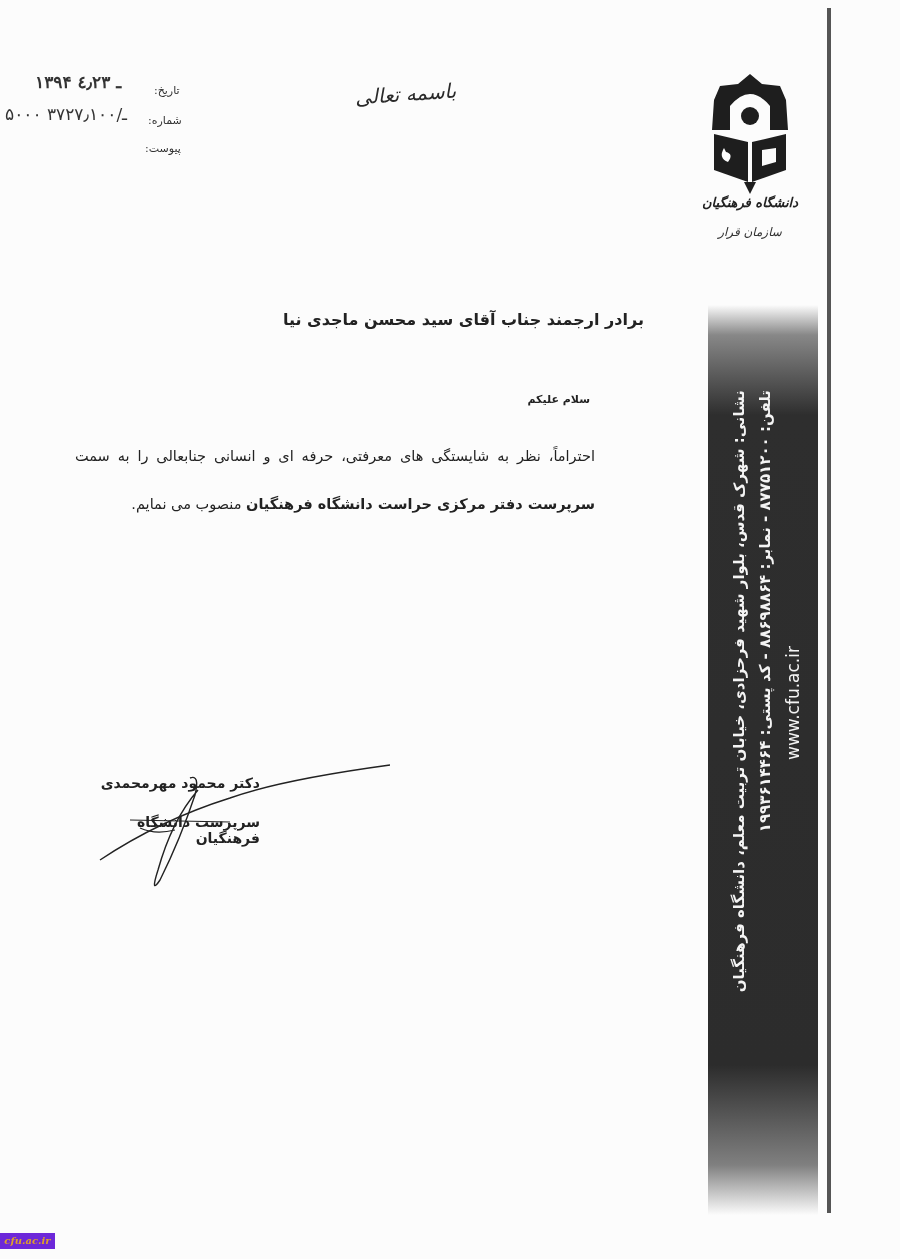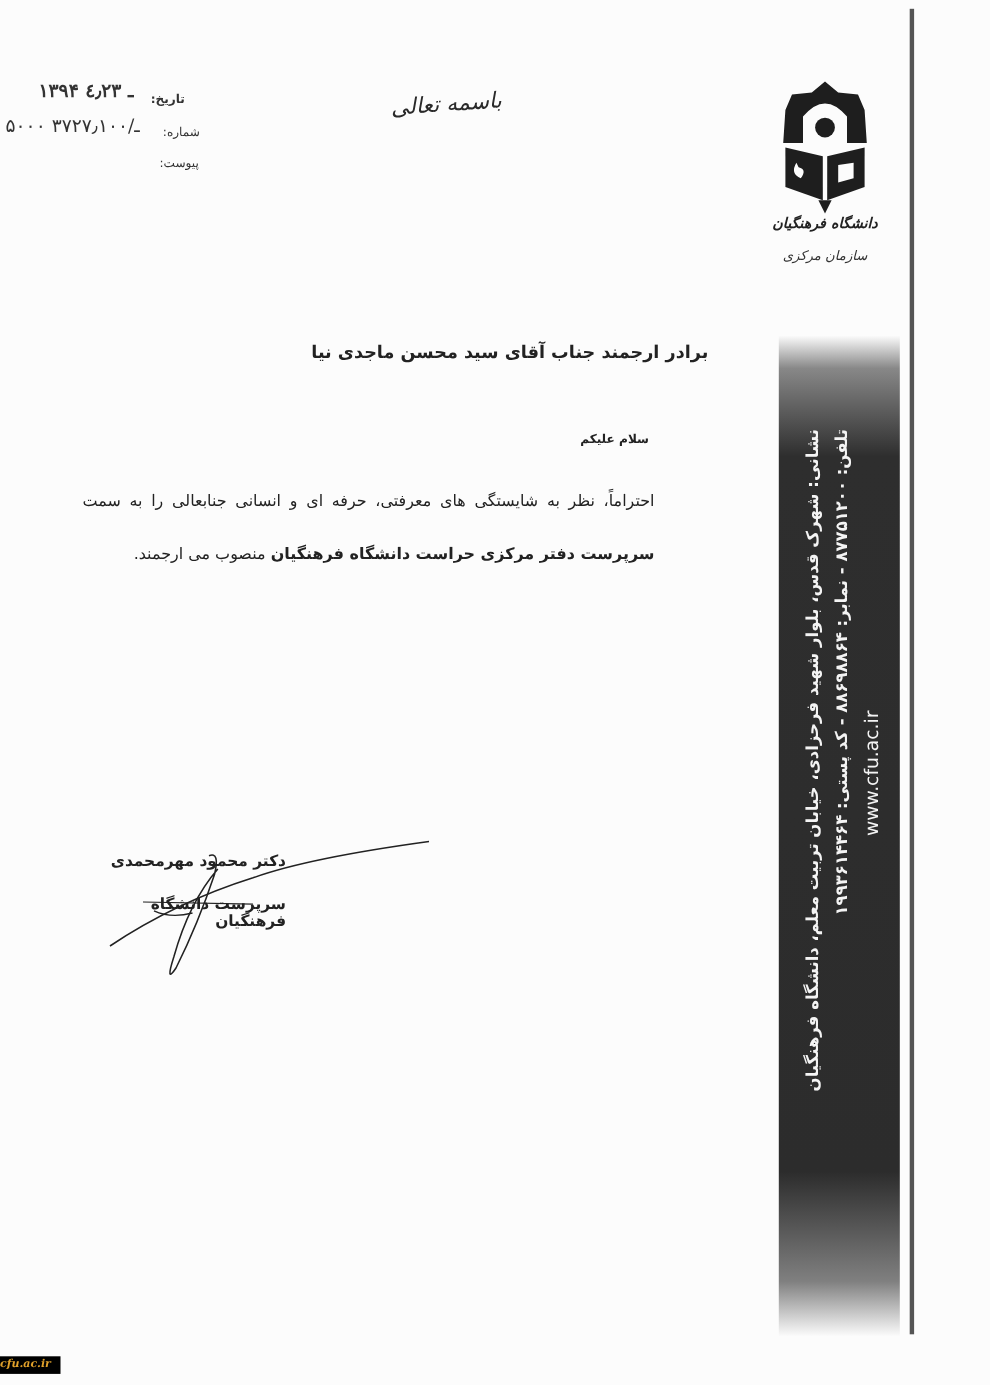--- a/index.html
+++ b/index.html
@@ -83,67 +83,67 @@
     direction: rtl; font-weight: bold; font-size: 14px; color: #222;
   }
   .sig-title {
     position: absolute; left: 95px; top: 814px; width: 165px; text-align: right;
     direction: rtl; font-weight: bold; font-size: 14px; color: #222;
   }
   .sig-svg { position: absolute; left: 80px; top: 750px; }
 
   .watermark {
     position: absolute; left: 0; top: 1233px; width: 55px; height: 16px;
-    background: #000000; color: #e0a02a;
+    background: #6d28d9; color: #e0a02a;
     font-family: "DejaVu Serif", serif; font-style: italic; font-weight: bold;
-    font-size: 10px; line-height: 16px; 
+    font-size: 10px; line-height: 16px; text-align: center;
   }
 </style>
 </head>
 <body>
 
 <div class="page">
 
   <div class="meta">
-    <span class="meta-row meta-label" style="left:137px;top:12px;font-weight:bold;">تاریخ:</span>
+    <span class="meta-row meta-label" style="left:154px;top:12px;">تاریخ:</span>
     <span class="meta-hand" style="left:35px;top:0px;font-weight:bold;">۱۳۹۴ ـ ٤٫۲۳</span>
     <span class="meta-row meta-label" style="left:148px;top:42px;">شماره:</span>
     <span class="meta-hand" style="left:5px;top:32px;">۵۰۰۰ ـ/۳۷۲۷٫۱۰۰</span>
     <span class="meta-row meta-label" style="left:145px;top:70px;">پیوست:</span>
   </div>
 
   <div class="bismillah">باسمه تعالی</div>
 
   <div class="logo">
     <svg width="100" height="125" viewBox="0 0 100 125">
       <path d="M50 4 L62 14 L80 16 L86 30 L88 60 L70 60 L70 36 Q60 24 50 24 Q40 24 30 36 L30 60 L12 60 L14 30 L20 16 L38 14 Z" fill="#1e1e1e"></path>
       <circle cx="50" cy="46" r="9" fill="#1e1e1e"></circle>
       <path d="M14 64 L48 72 L48 112 L14 100 Z" fill="#1e1e1e"></path>
       <path d="M86 64 L52 72 L52 112 L86 100 Z" fill="#1e1e1e"></path>
       <path d="M24 78 Q18 88 28 92 Q34 84 26 82" fill="#fcfcfc"></path>
       <path d="M62 80 L76 78 L76 92 L62 96 Z" fill="#fcfcfc"></path>
       <path d="M44 112 L50 124 L56 112 Z" fill="#1e1e1e"></path>
     </svg>
     <div class="logo-title">دانشگاه فرهنگیان</div>
-    <div class="logo-sub">سازمان مرکزی</div>
+    <div class="logo-sub">سازمان قرار</div>
   </div>
 
   <div class="band"></div>
   <div class="band-text">
     <div class="band-line">نشانی: شهرک قدس، بلوار شهید فرحزادی، خیابان تربیت معلم، دانشگاه فرهنگیان</div>
     <div class="band-line">تلفن: ۸۷۷۵۱۲۰۰ - نمابر: ۸۸۶۹۸۸۶۴ - کد پستی: ۱۹۹۳۶۱۴۴۶۴</div>
     <div class="band-url">www.cfu.ac.ir</div>
   </div>
   <div class="rule"></div>
 
   <div class="addressee">برادر ارجمند جناب آقای سید محسن ماجدی نیا</div>
   <div class="greeting">سلام علیکم</div>
 
   <div class="para" style="top:432px;">
-    <span>احتراماً، نظر به شایستگی های معرفتی، حرفه ای و انسانی جنابعالی را به سمت </span><b>سرپرست دفتر مرکزی حراست دانشگاه فرهنگیان</b><span> منصوب می ارجمند.</span>
+    <span>احتراماً، نظر به شایستگی های معرفتی، حرفه ای و انسانی جنابعالی را به سمت </span><b>سرپرست دفتر مرکزی حراست دانشگاه فرهنگیان</b><span> منصوب می نمایم.</span>
   </div>
 
 
 
   <div class="sig-name">دکتر محمود مهرمحمدی</div>
   <div class="sig-title">سرپرست دانشگاه فرهنگیان</div>
   <svg class="sig-svg" width="320" height="150" viewBox="0 0 320 150">
     <path d="M310 15 Q200 30 150 48 Q80 70 20 110" fill="none" stroke="#222" stroke-width="1.4"></path>
     <path d="M110 28 Q120 24 115 45 Q100 90 80 130 Q70 145 78 120 Q92 70 118 40" fill="none" stroke="#222" stroke-width="1.4"></path>
     <path d="M95 80 Q75 85 60 78" fill="none" stroke="#222" stroke-width="1.2"></path>

